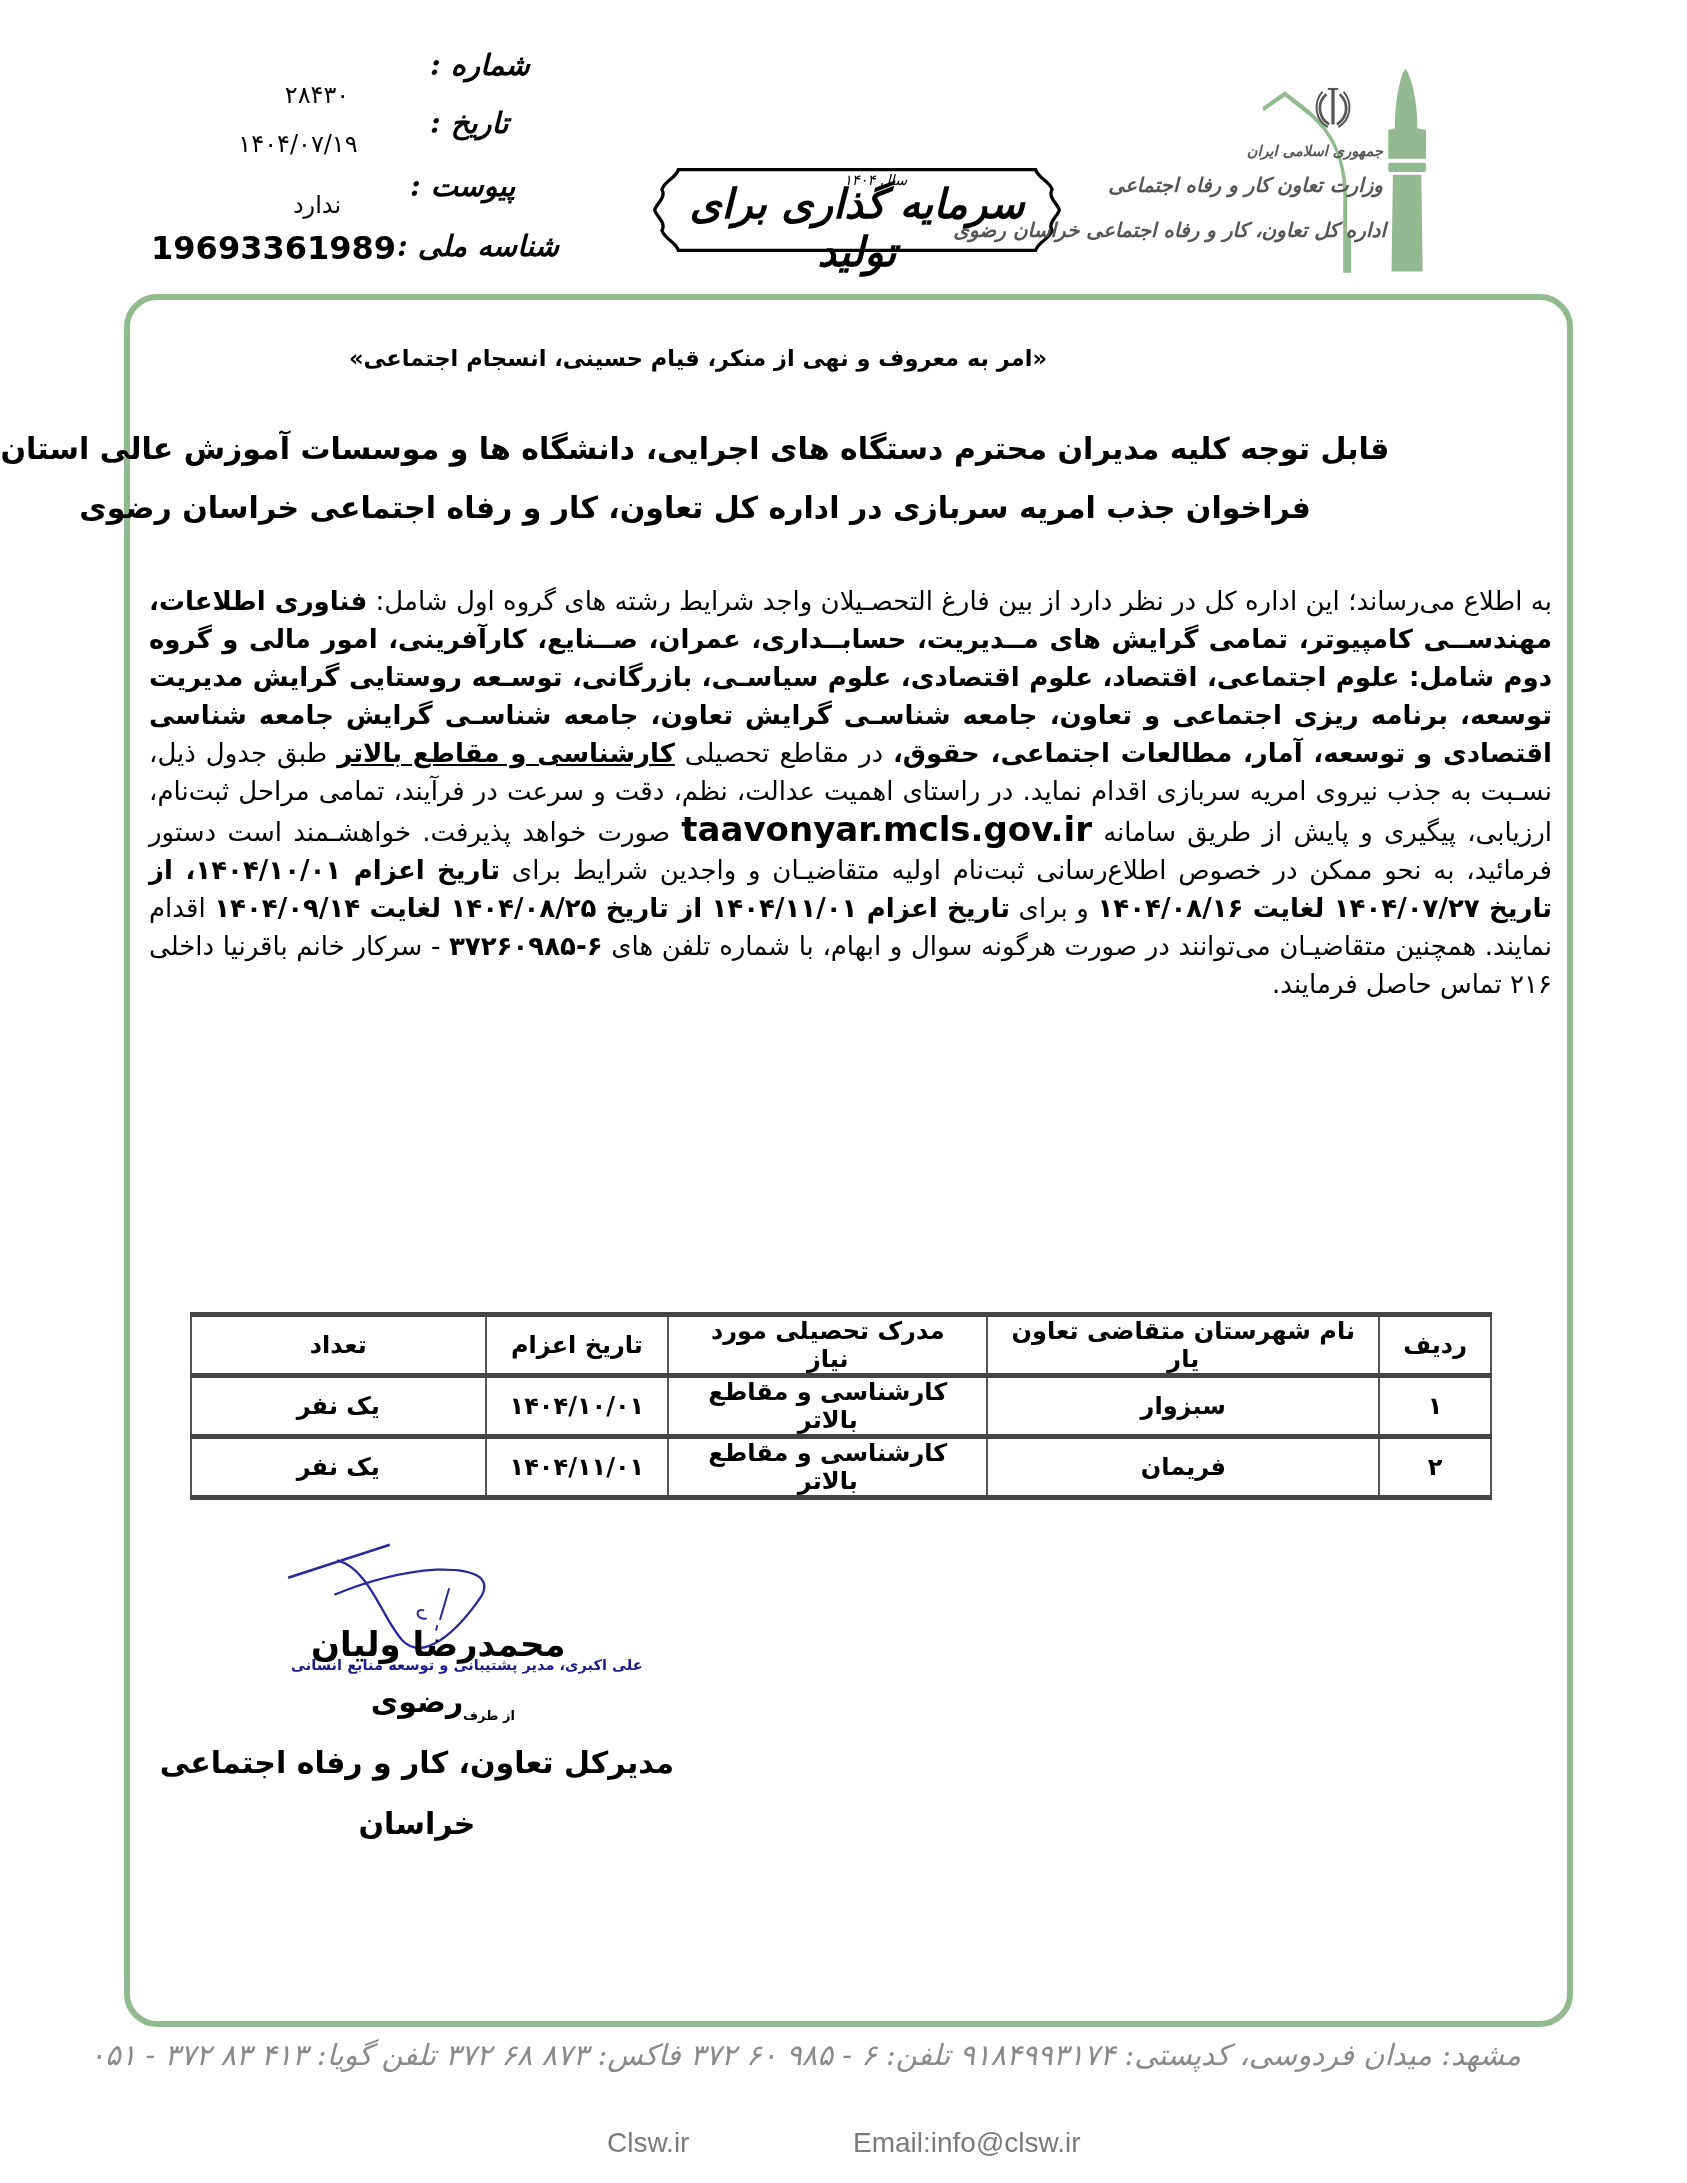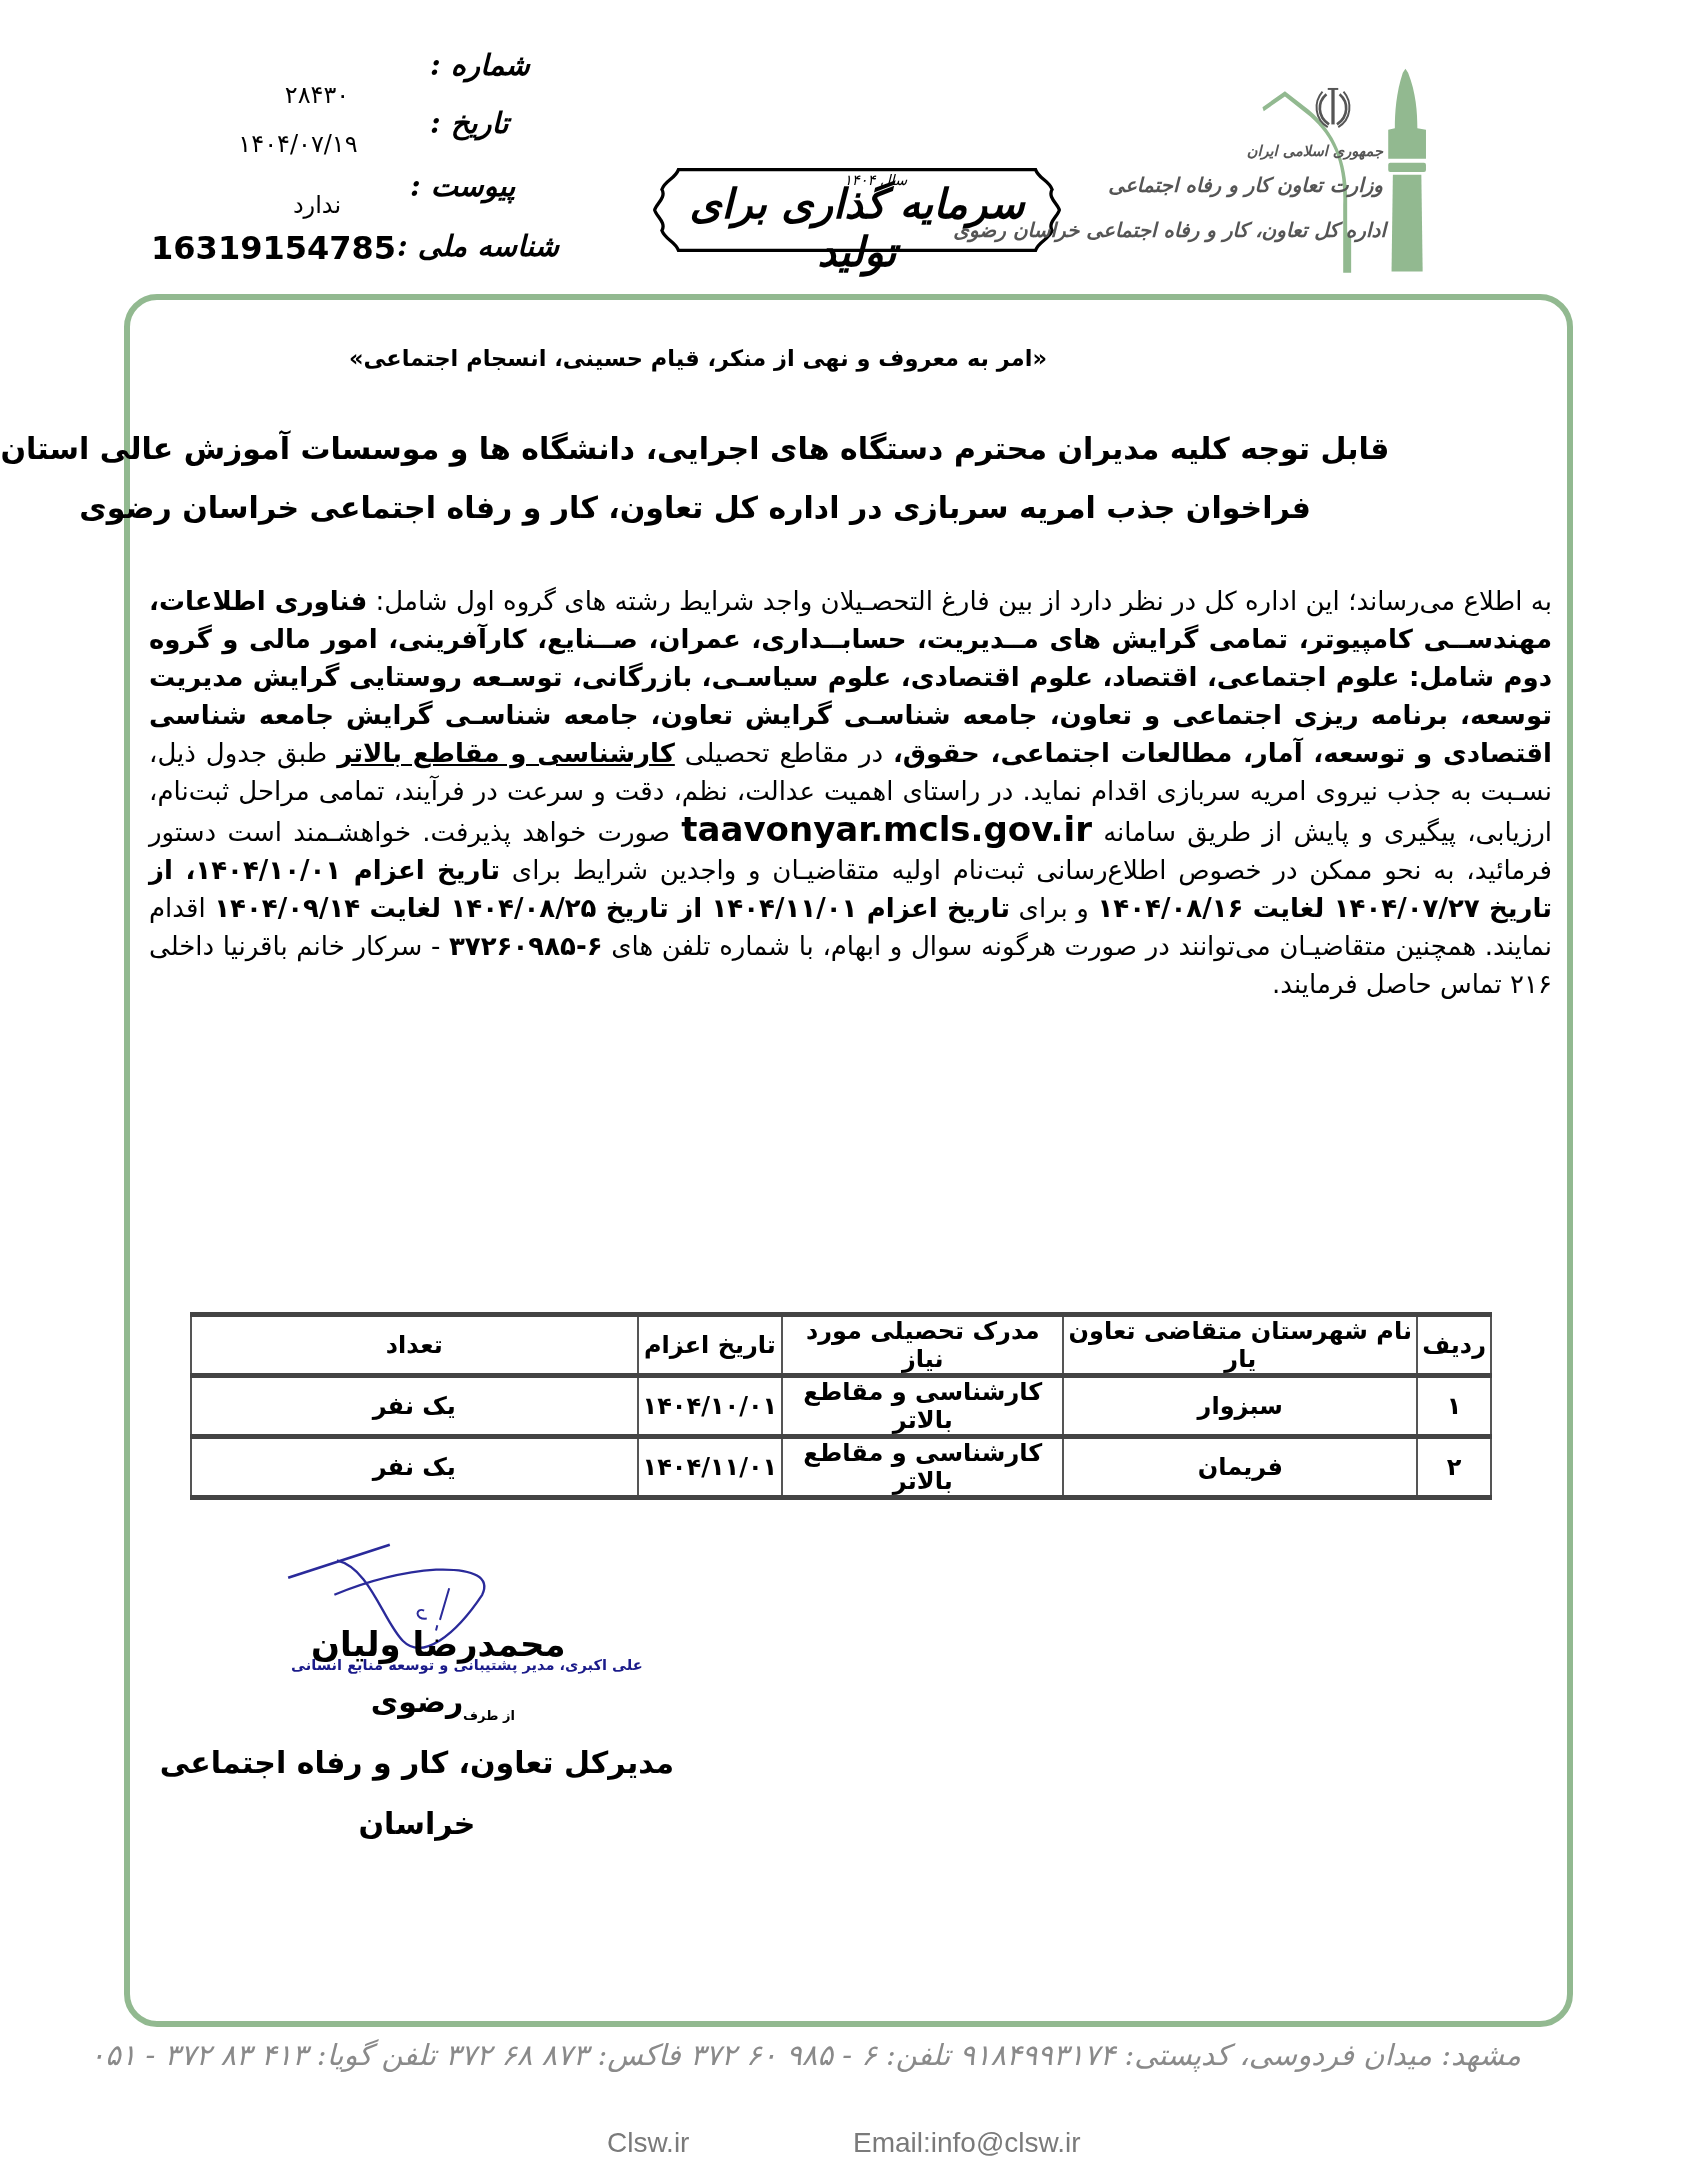--- a/index.html
+++ b/index.html
@@ -25,21 +25,21 @@
   .heading-sm { position:absolute; left:0; width:1396px; text-align:center; font-weight:bold; font-size:22.5px; direction:rtl; }
   .heading-lg { position:absolute; left:0; width:1390px; text-align:center; font-weight:bold; font-size:30px; direction:rtl; }
 
   .body-text { position:absolute; left:149px; width:1403px; direction:rtl; text-align:justify; text-align-last:right; font-size:26px; line-height:38px; }
   .body-text .b { font-weight:bold; }
   .body-text .u { font-weight:bold; text-decoration:underline; }
   .body-text .site { font-weight:bold; font-size:34px; direction:ltr; unicode-bidi:embed; }
 
   
   .tbl { position:absolute; left:190px; top:1312px; width:1302px; border-collapse:collapse; direction:rtl; }
-  .tbl th, .tbl td { border:2px solid #555; border-top:5.3px solid #444; text-align:center; font-size:24px; font-weight:bold; height:48px; padding:0 4px; }
+  .tbl th, .tbl td { border:2px solid #555; border-top:5.3px solid #444; text-align:center; font-size:24px; font-weight:bold; height:48px; padding:0 23px; }
   .tbl tr:last-child td { border-bottom:5.3px solid #444; }
 
   
   .sig-svg { position:absolute; left:284px; top:1542px; }
   .sig-from { position:absolute; left:463px; top:1708px; font-size:13px; font-weight:bold; direction:rtl; }
   .sig-name { position:absolute; left:311px; top:1624px; font-size:34px; font-weight:bold; direction:rtl; }
   .sig-sub { position:absolute; left:291px; top:1656px; font-size:14.6px; font-weight:bold; color:#1b1b8a; direction:rtl; }
   .sig-title { position:absolute; left:159px; top:1671px; width:516px; text-align:center; font-size:30px; font-weight:bold; direction:rtl; line-height:61px; }
 
   
@@ -50,21 +50,21 @@
 <body>
 
 <div>
   <div class="meta-label" style="left:430px; top:48px;">شماره :</div>
   <div class="meta-value" style="left:251px; top:81px; width:132px;">۲۸۴۳۰</div>
   <div class="meta-label" style="left:430px; top:106px;">تاریخ :</div>
   <div class="meta-value" style="left:212px; top:130px; width:172px;">۱۴۰۴/۰۷/۱۹</div>
   <div class="meta-label" style="left:410px; top:169px;">پیوست :</div>
   <div class="meta-value" style="left:251px; top:191px; width:132px;">ندارد</div>
   <div class="meta-label" style="left:397px; top:229px;">شناسه ملی :</div>
-  <div class="meta-value big" style="left:198px; top:229px; width:198px;">16319154785</div>
+  <div class="meta-value big" style="left:198px; top:229px; width:198px;">19693361989</div>
 </div>
 
 <div class="slogan">
   <svg width="410" height="86" viewBox="0 0 620 130">
     <path d="M40 4 H580 C585 18 600 20 605 34 C598 46 614 56 616 65 C614 74 598 84 605 96 C600 110 585 112 580 126 H40 C35 112 20 110 15 96 C22 84 6 74 4 65 C6 56 22 46 15 34 C20 20 35 18 40 4 Z" fill="none" stroke="#000" stroke-width="5"></path>
   </svg>
   <div class="slogan-year">سال ۱۴۰۴</div>
   <div class="slogan-text">سرمایه گذاری برای تولید</div>
 </div>
 

